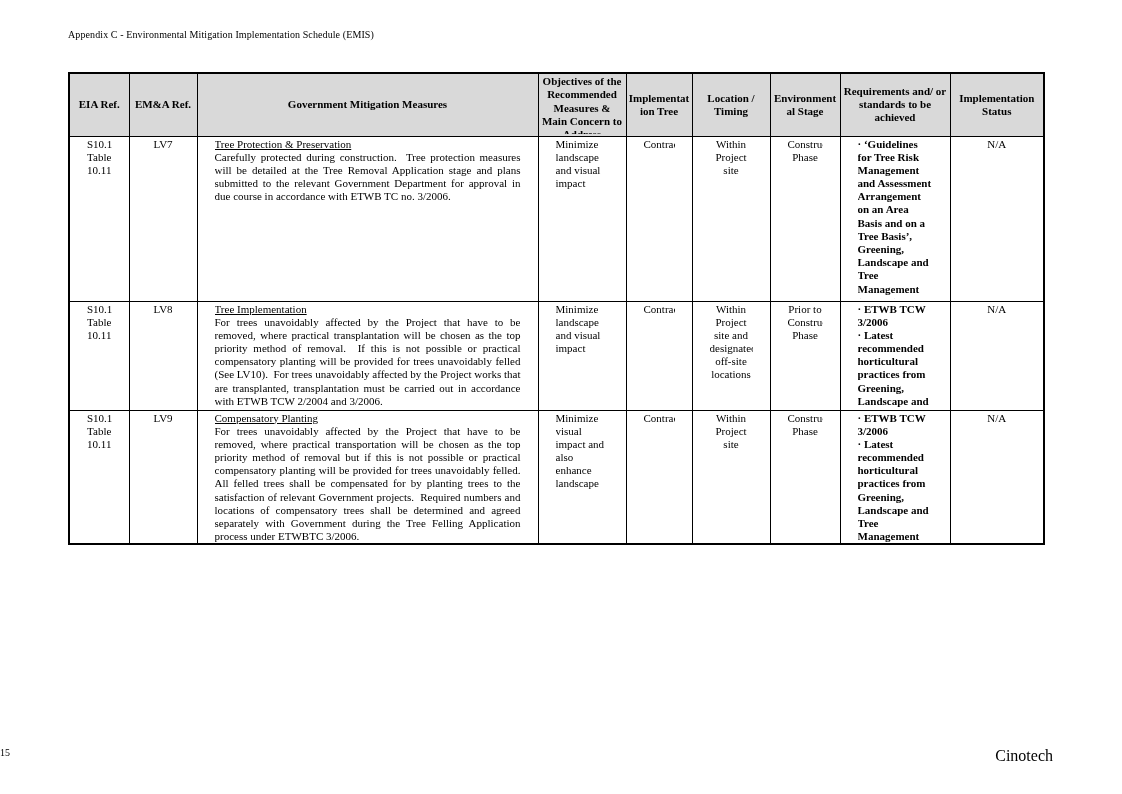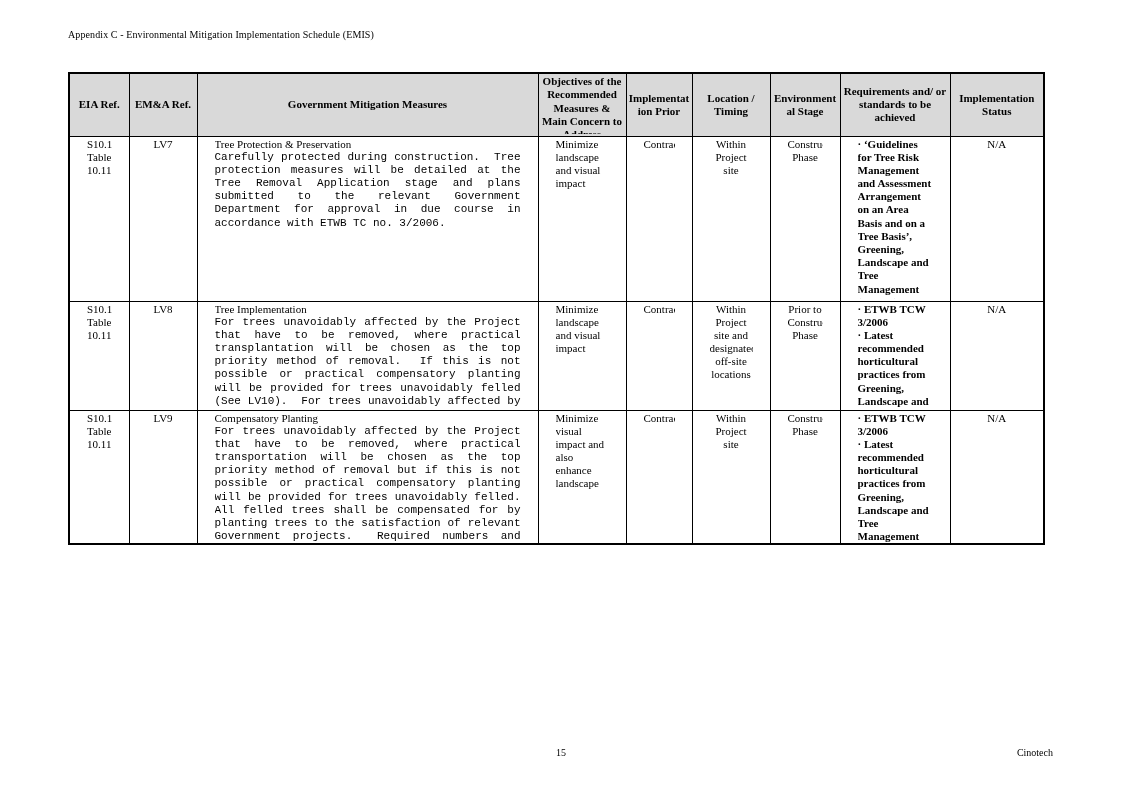--- a/index.html
+++ b/index.html
@@ -44,33 +44,32 @@
   tbody tr:nth-child(1) { height: 165px; }
   tbody tr:nth-child(2) { height: 109px; }
   tbody tr:nth-child(3) { height: 134px; }
   .cell { overflow: hidden; }
   thead .cell { max-height: 59px; margin: 0 auto; }
   tbody tr:nth-child(1) .cell { max-height: 161px; }
   tbody tr:nth-child(2) .cell { max-height: 105px; }
   tbody tr:nth-child(3) .cell { max-height: 130px; }
   td.c-center { text-align: center; }
   .prelines { white-space: pre-line; }
-  .m-title { }
-  .m-body { text-align: justify; white-space: pre-wrap; font-family: Liberation Mono, monospace; }
+  .m-title { text-decoration: underline; }
+  .m-body { text-align: justify; white-space: pre-wrap; }
   td.c-req { padding-right: 2px; font-weight: bold; }
   .footer-page {
     position: absolute;
     left: 0; top: 747px; width: 1122px;
-    text-align: center;
     font-size: 10px;
   }
   .footer-company {
     position: absolute;
     right: 69px; top: 747px;
-    font-size: 10px;
+    font-size: 16px;
   }
 </style>
 </head>
 <body>
 
 <div class="doc-header">Appendix C - Environmental Mitigation Implementation Schedule (EMIS)</div>
 
 <table class="emis">
   <colgroup>
     <col style="width:60px">
@@ -91,21 +90,21 @@
       <th>
           <div class="cell">EM&amp;A Ref.</div>
         </th>
       <th>
           <div class="cell">Government Mitigation Measures</div>
         </th>
       <th>
           <div class="cell">Objectives of the Recommended Measures &amp; Main Concern to Address</div>
         </th>
       <th>
-          <div class="cell">Implementation Prior</div>
+          <div class="cell">Implementation Tree</div>
         </th>
       <th>
           <div class="cell">Location / Timing</div>
         </th>
       <th>
           <div class="cell">Environmental Stage</div>
         </th>
       <th>
           <div class="cell">Requirements and/ or standards to be achieved</div>
         </th>

